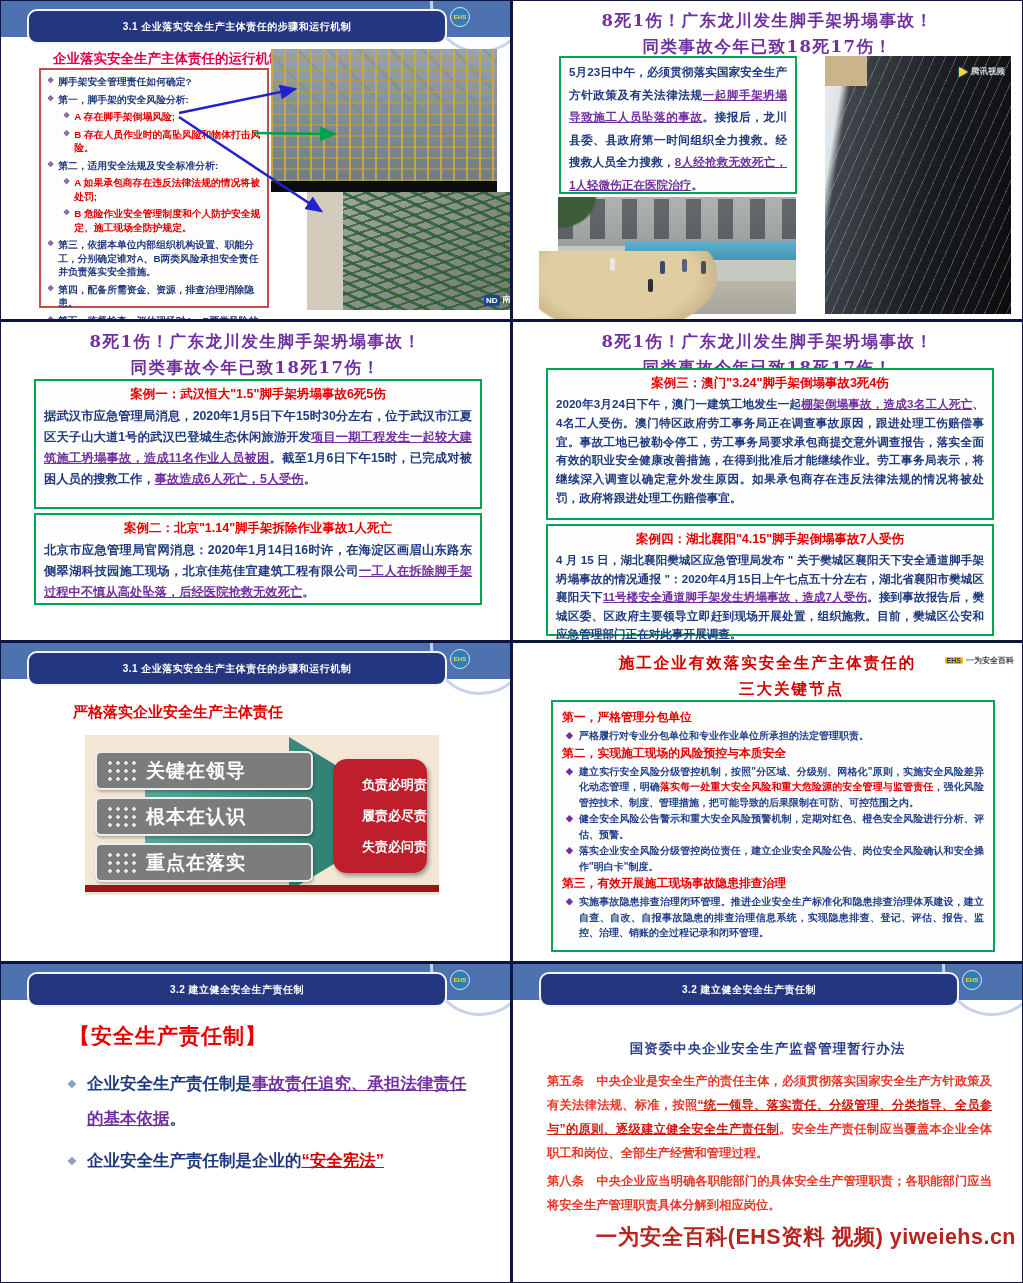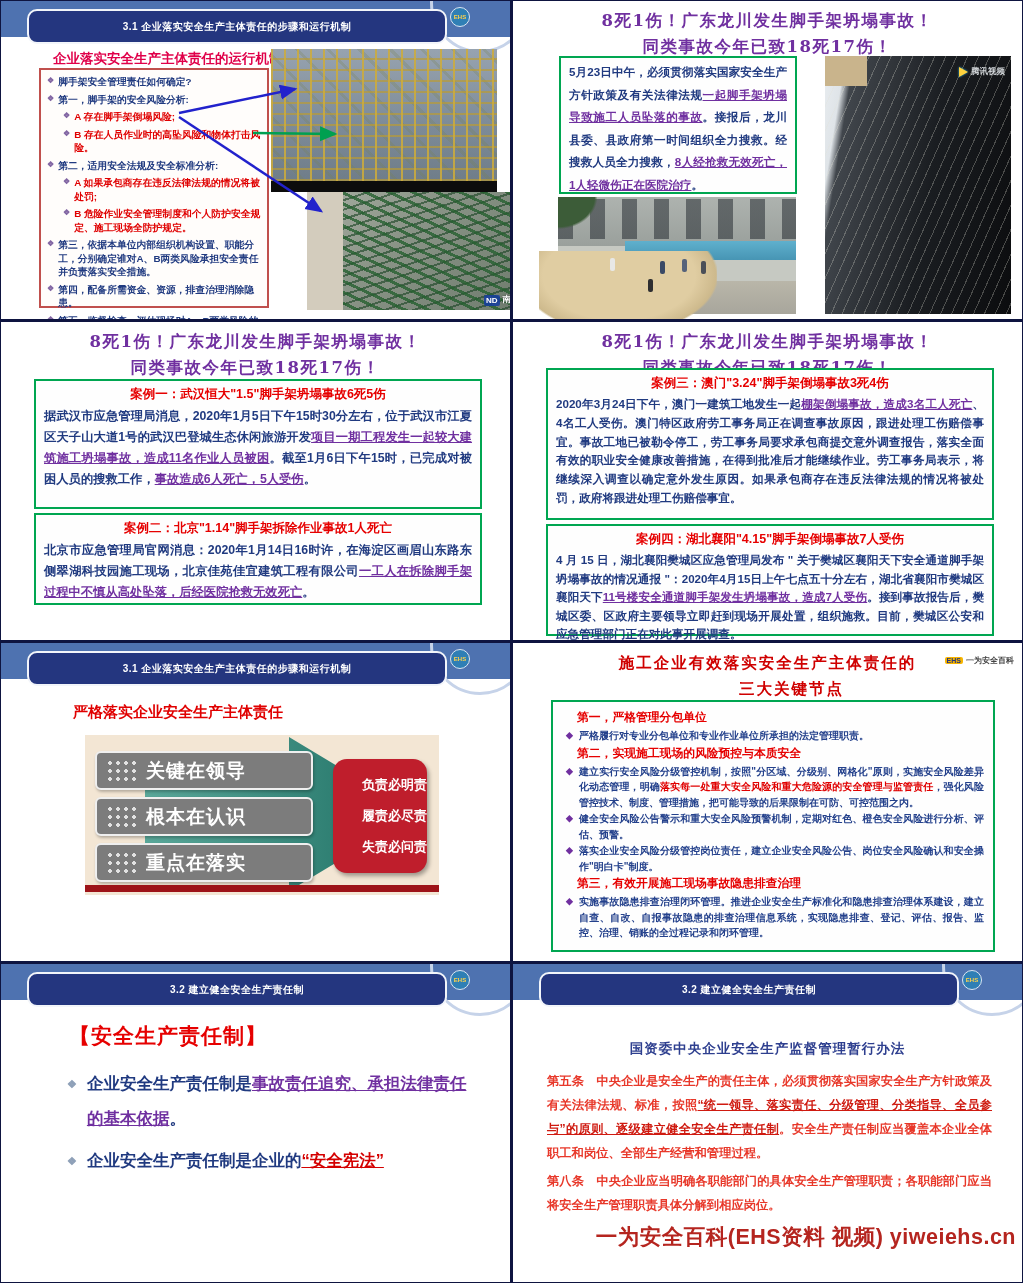--- a/index.html
+++ b/index.html
@@ -109,21 +109,21 @@
   .s5-bbar { position:absolute; left:0; right:0; bottom:3px; height:7px; background:#9d1318; }
 
   
   .s6-title { font-family:"DejaVu Serif",serif; color:#cf0000; font-weight:bold; text-align:center; letter-spacing:2px; }
   .s6-title .l1 { font-size:15.5px; margin-top:10px; }
   .s6-title .l2 { font-size:15.5px; margin-top:5px;padding-left:48px; }
   .s6-brand { position:absolute; right:8px; top:12px; display:flex; align-items:center; gap:3px; }
   .s6-brand .eh { background:#f7b500; color:#24367f; font-size:7px; font-weight:bold; padding:0 2px; border-radius:2px; }
   .s6-brand .bt { color:#444; font-size:8px; font-weight:bold; }
   .s6-box { left:38px; top:57px; width:444px; height:252px; padding:6px 9px; }
-  .s6-h { color:#e60000; font-weight:bold; font-size:11.8px; margin:2px 15px; }
+  .s6-h { color:#e60000; font-weight:bold; font-size:11.8px; margin:2px 0; }
   .s6-b { display:flex; color:#24418c; font-weight:bold; font-size:10px; line-height:1.55; text-align:justify; margin:1px 0; }
   .s6-b .mk { color:#7030a0; font-size:9px; margin:1px 6px 0 4px; flex:none; }
 
   
   .s7-head { position:absolute; left:68px; top:58px; color:#e60000; font-weight:bold; font-size:21px; letter-spacing:1px; }
   .s7-list { position:absolute; left:66px; top:102px; width:400px; }
   .s7-b { display:flex; color:#203a80; font-weight:bold; font-size:16.5px; line-height:2.1; margin-bottom:8px; }
   .s7-b .mk { color:#8ea0b8; font-size:11px; margin:7px 10px 0 0; flex:none; }
 
   

